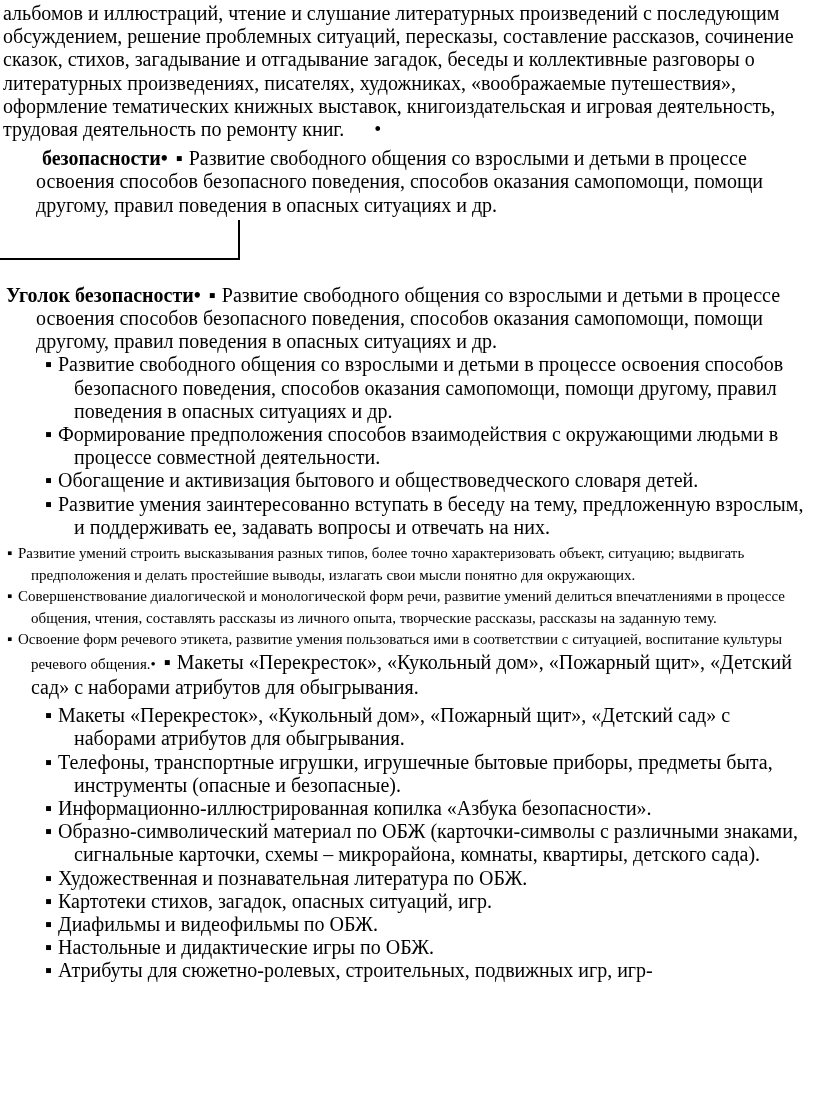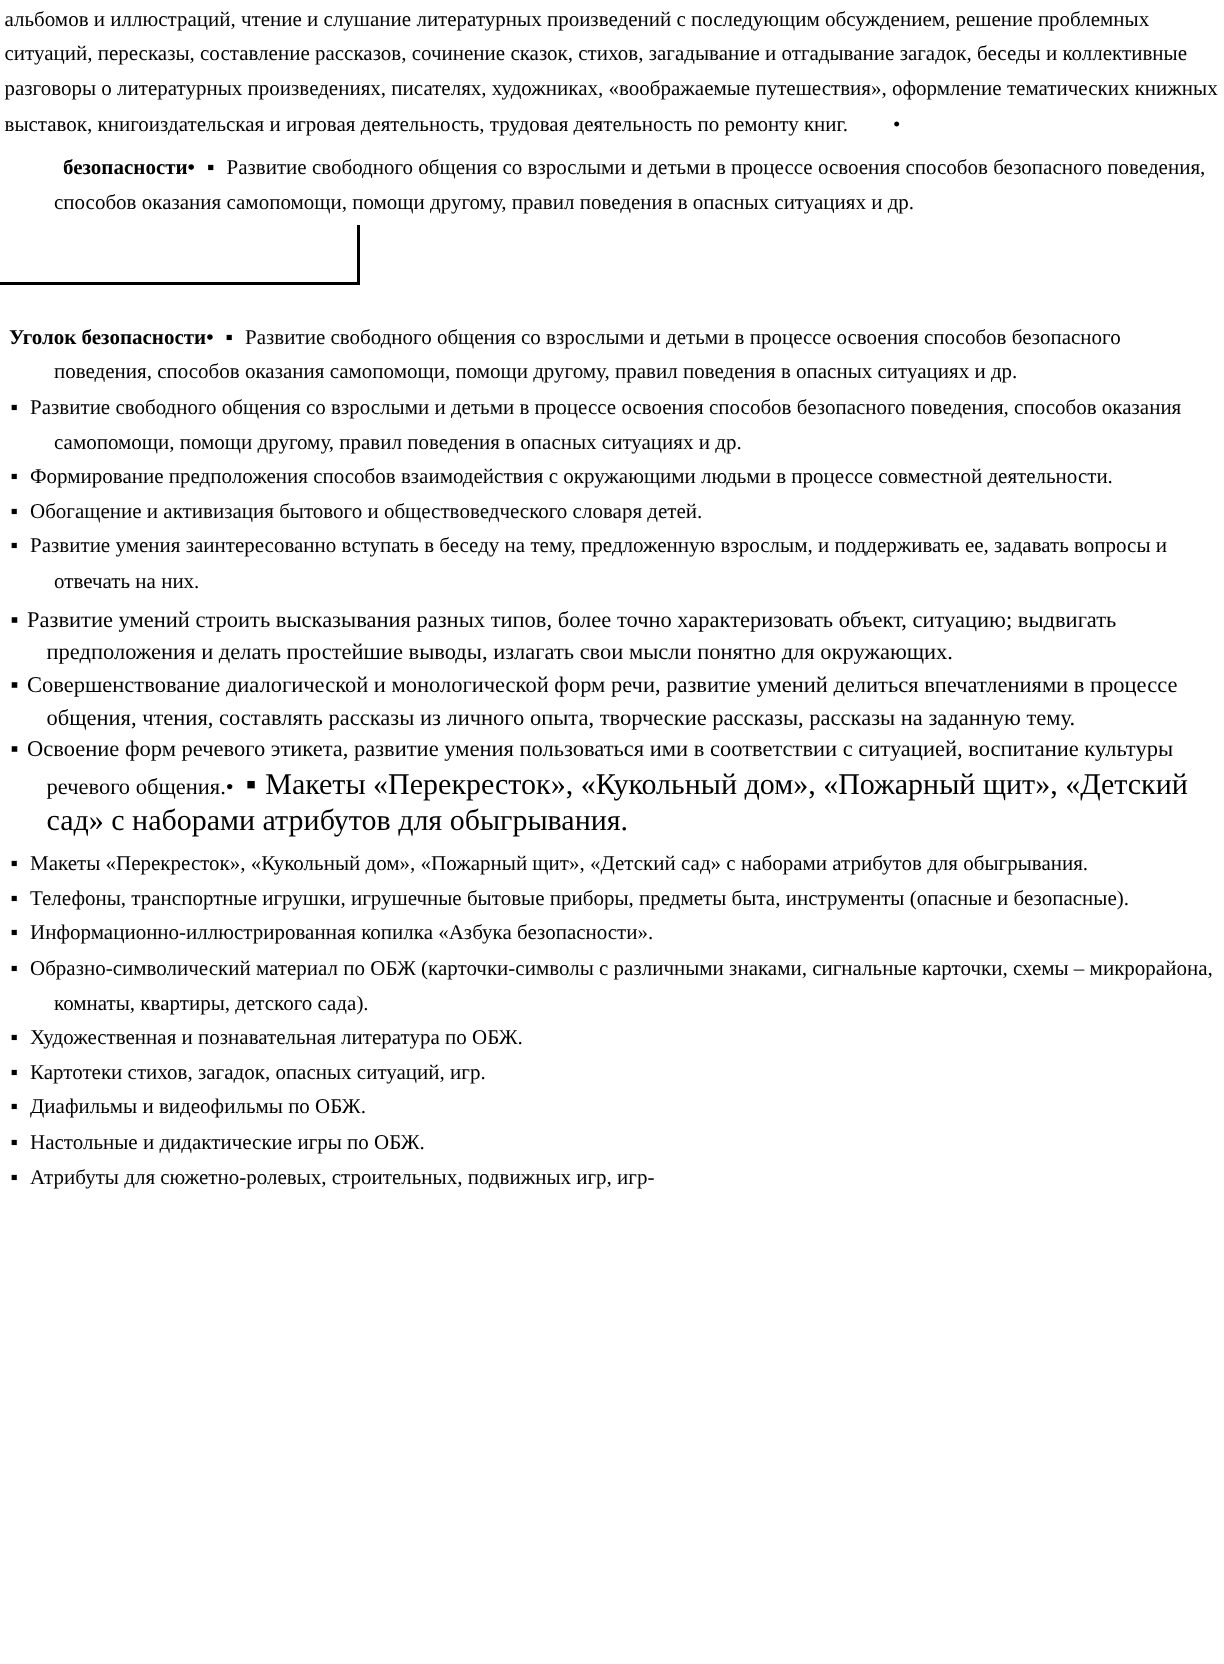--- a/index.html
+++ b/index.html
@@ -6,38 +6,38 @@
   body {
     width: 816px;
     height: 1109px;
     background: #ffffff;
     color: #000000;
     font-family: "Liberation Serif", "DejaVu Serif", serif;
     overflow: hidden;
   }
   .doc { padding: 2px 3px 0 3px; }
   p { margin: 0; }
-  .t-lg { font-size: 14px; line-height: 23.2px; }
+  .t-lg { font-size: 20px; line-height: 23.2px; }
   .t-sm { font-size: 15px; line-height: 21.6px; }
   .t-lg-inline { font-size: 20px; line-height: 23.2px; }
   .bold { font-weight: bold; }
 
   .p-bez    { margin-top: 6px;  padding-left: 33px; text-indent: 6px; }
   .p-ugolok { margin-top: 24px; padding-left: 33px; text-indent: -30px; }
 
   .cell-corner {
     margin-top: 3px;
     margin-left: -3px;
     width: 238px;
     height: 38px;
     border-right: 2px solid #000;
     border-bottom: 2px solid #000;
   }
 
-  .li-lg { padding-left: 33px; text-indent: -29px; }
+  .li-lg { padding-left: 33px; text-indent: -29px; margin-left: 38px; }
   .li-sm { padding-left: 28px; text-indent: -24px; }
   .list-sm  { margin-top: 4px; }
   .list-lg-2 { margin-top: 4px; }
 
   .marker-lg { display: inline-block; width: 13px; text-indent: 0; }
   .marker-sm { display: inline-block; width: 11px; text-indent: 0; }
   .gap8  { display: inline-block; width: 8px;  text-indent: 0; }
   .gap30 { display: inline-block; width: 30px; text-indent: 0; }
 </style>
 </head>

